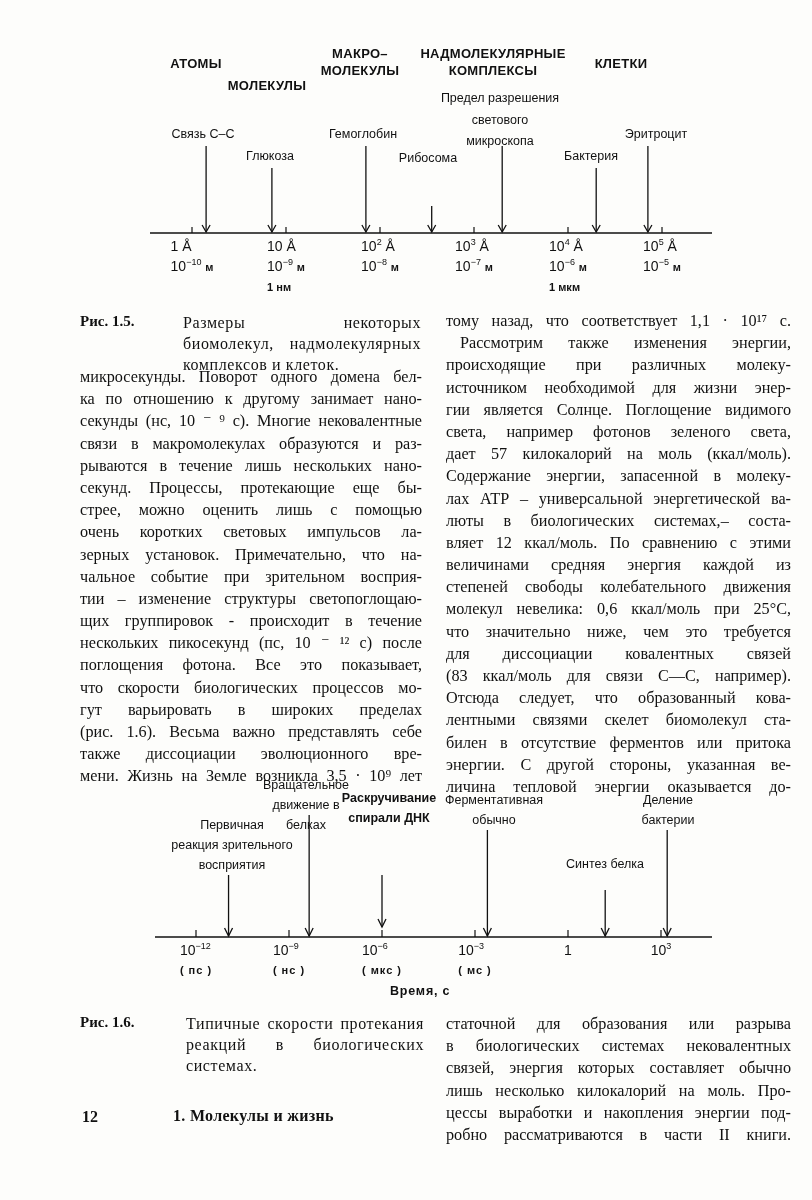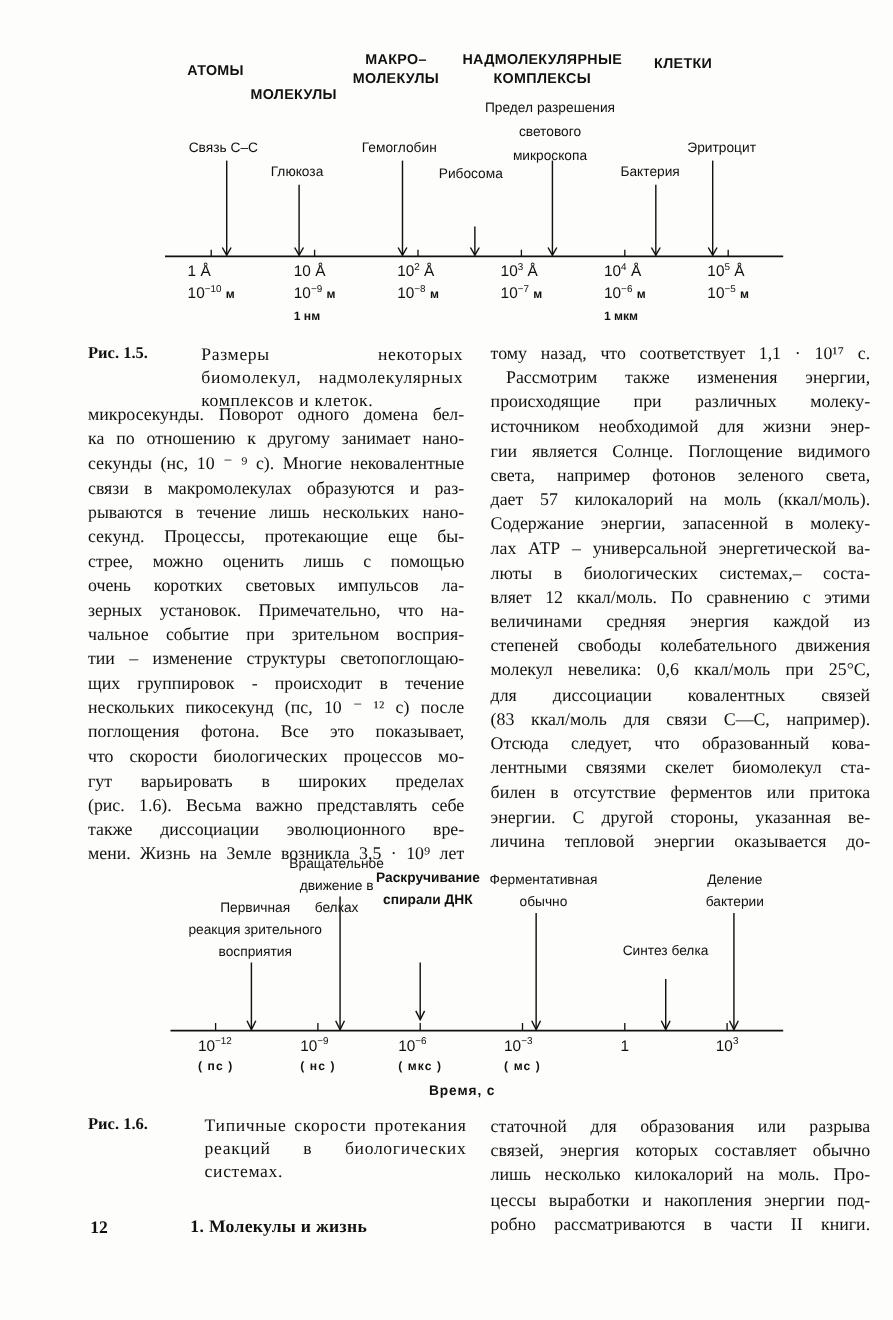--- a/index.html
+++ b/index.html
@@ -23,21 +23,21 @@
 <body>
 
 <div>
   <div class="sans">
     <div class="cat" style="left:196px; top:55px;">АТОМЫ</div>
     <div class="cat" style="left:267px; top:77px;">МОЛЕКУЛЫ</div>
     <div class="cat" style="left:360px; top:45px; white-space:pre-line;">МАКРО–
 МОЛЕКУЛЫ</div>
     <div class="cat" style="left:493px; top:45px; white-space:pre-line;">НАДМОЛЕКУЛЯРНЫЕ
 КОМПЛЕКСЫ</div>
-    <div class="cat" style="left:621px; top:49px;">КЛЕТКИ</div>
+    <div class="cat" style="left:621px; top:55px;">КЛЕТКИ</div>
   </div>
 
   <div class="sans" id="fig15-marker-labels">
     <div class="lbl" style="left:203px; top:124px;">Связь С–С</div>
     <div class="lbl" style="left:270px; top:146px;">Глюкоза</div>
     <div class="lbl" style="left:363px; top:124px;">Гемоглобин</div>
     <div class="lbl" style="left:428px; top:148px;">Рибосома</div>
     <div class="lbl" style="left:500px; top:88px; white-space:pre-line; line-height:21.5px;">Предел разрешения
 светового
 микроскопа</div>
@@ -131,20 +131,21 @@
     <span class="line">гии является Солнце. Поглощение видимого</span>
     <span class="line">света, например фотонов зеленого света,</span>
     <span class="line">дает 57 килокалорий на моль (ккал/моль).</span>
     <span class="line">Содержание энергии, запасенной в молеку-</span>
     <span class="line">лах АТР – универсальной энергетической ва-</span>
     <span class="line">люты в биологических системах,– соста-</span>
     <span class="line">вляет 12 ккал/моль. По сравнению с этими</span>
     <span class="line">величинами средняя энергия каждой из</span>
     <span class="line">степеней свободы колебательного движения</span>
     <span class="line">молекул невелика: 0,6 ккал/моль при 25°С,</span>
+    <span class="line">что значительно ниже, чем это требуется</span>
     <span class="line">для диссоциации ковалентных связей</span>
     <span class="line">(83 ккал/моль для связи С—С, например).</span>
     <span class="line">Отсюда следует, что образованный кова-</span>
     <span class="line">лентными связями скелет биомолекул ста-</span>
     <span class="line">билен в отсутствие ферментов или притока</span>
     <span class="line">энергии. С другой стороны, указанная ве-</span>
     <span class="line">личина тепловой энергии оказывается до-</span>
   </div>
 
 <div>
@@ -212,20 +213,21 @@
     </div>
 
   <div class="abs sans" style="left:390px; top:984px; font-size:12.5px; font-weight:bold; letter-spacing:0.8px;">Время, с</div>
 
   <div class="caption-num serif" style="left:80px; top:1014px;">Рис. 1.6.</div>
   <div class="caption-text serif" style="left:186px; top:1013px; width:238px;">Типичные скорости протекания реакций в биологических системах.</div>
 </div>
 
 <div class="col serif" id="bottom-right" style="left:446px; top:1013px; width:345px;">
     <span class="line">статочной для образования или разрыва</span>
+    <span class="line">в биологических системах нековалентных</span>
     <span class="line">связей, энергия которых составляет обычно</span>
     <span class="line">лишь несколько килокалорий на моль. Про-</span>
     <span class="line">цессы выработки и накопления энергии под-</span>
     <span class="line">робно рассматриваются в части II книги.</span>
   </div>
 
 <div class="abs serif" style="left:82px; top:1108px; font-size:16px; font-weight:bold;">12</div>
 <div class="abs serif" style="left:173px; top:1107px; font-size:16px; font-weight:bold; letter-spacing:0.3px;">1. Молекулы и жизнь</div>
 
 </body></html>

